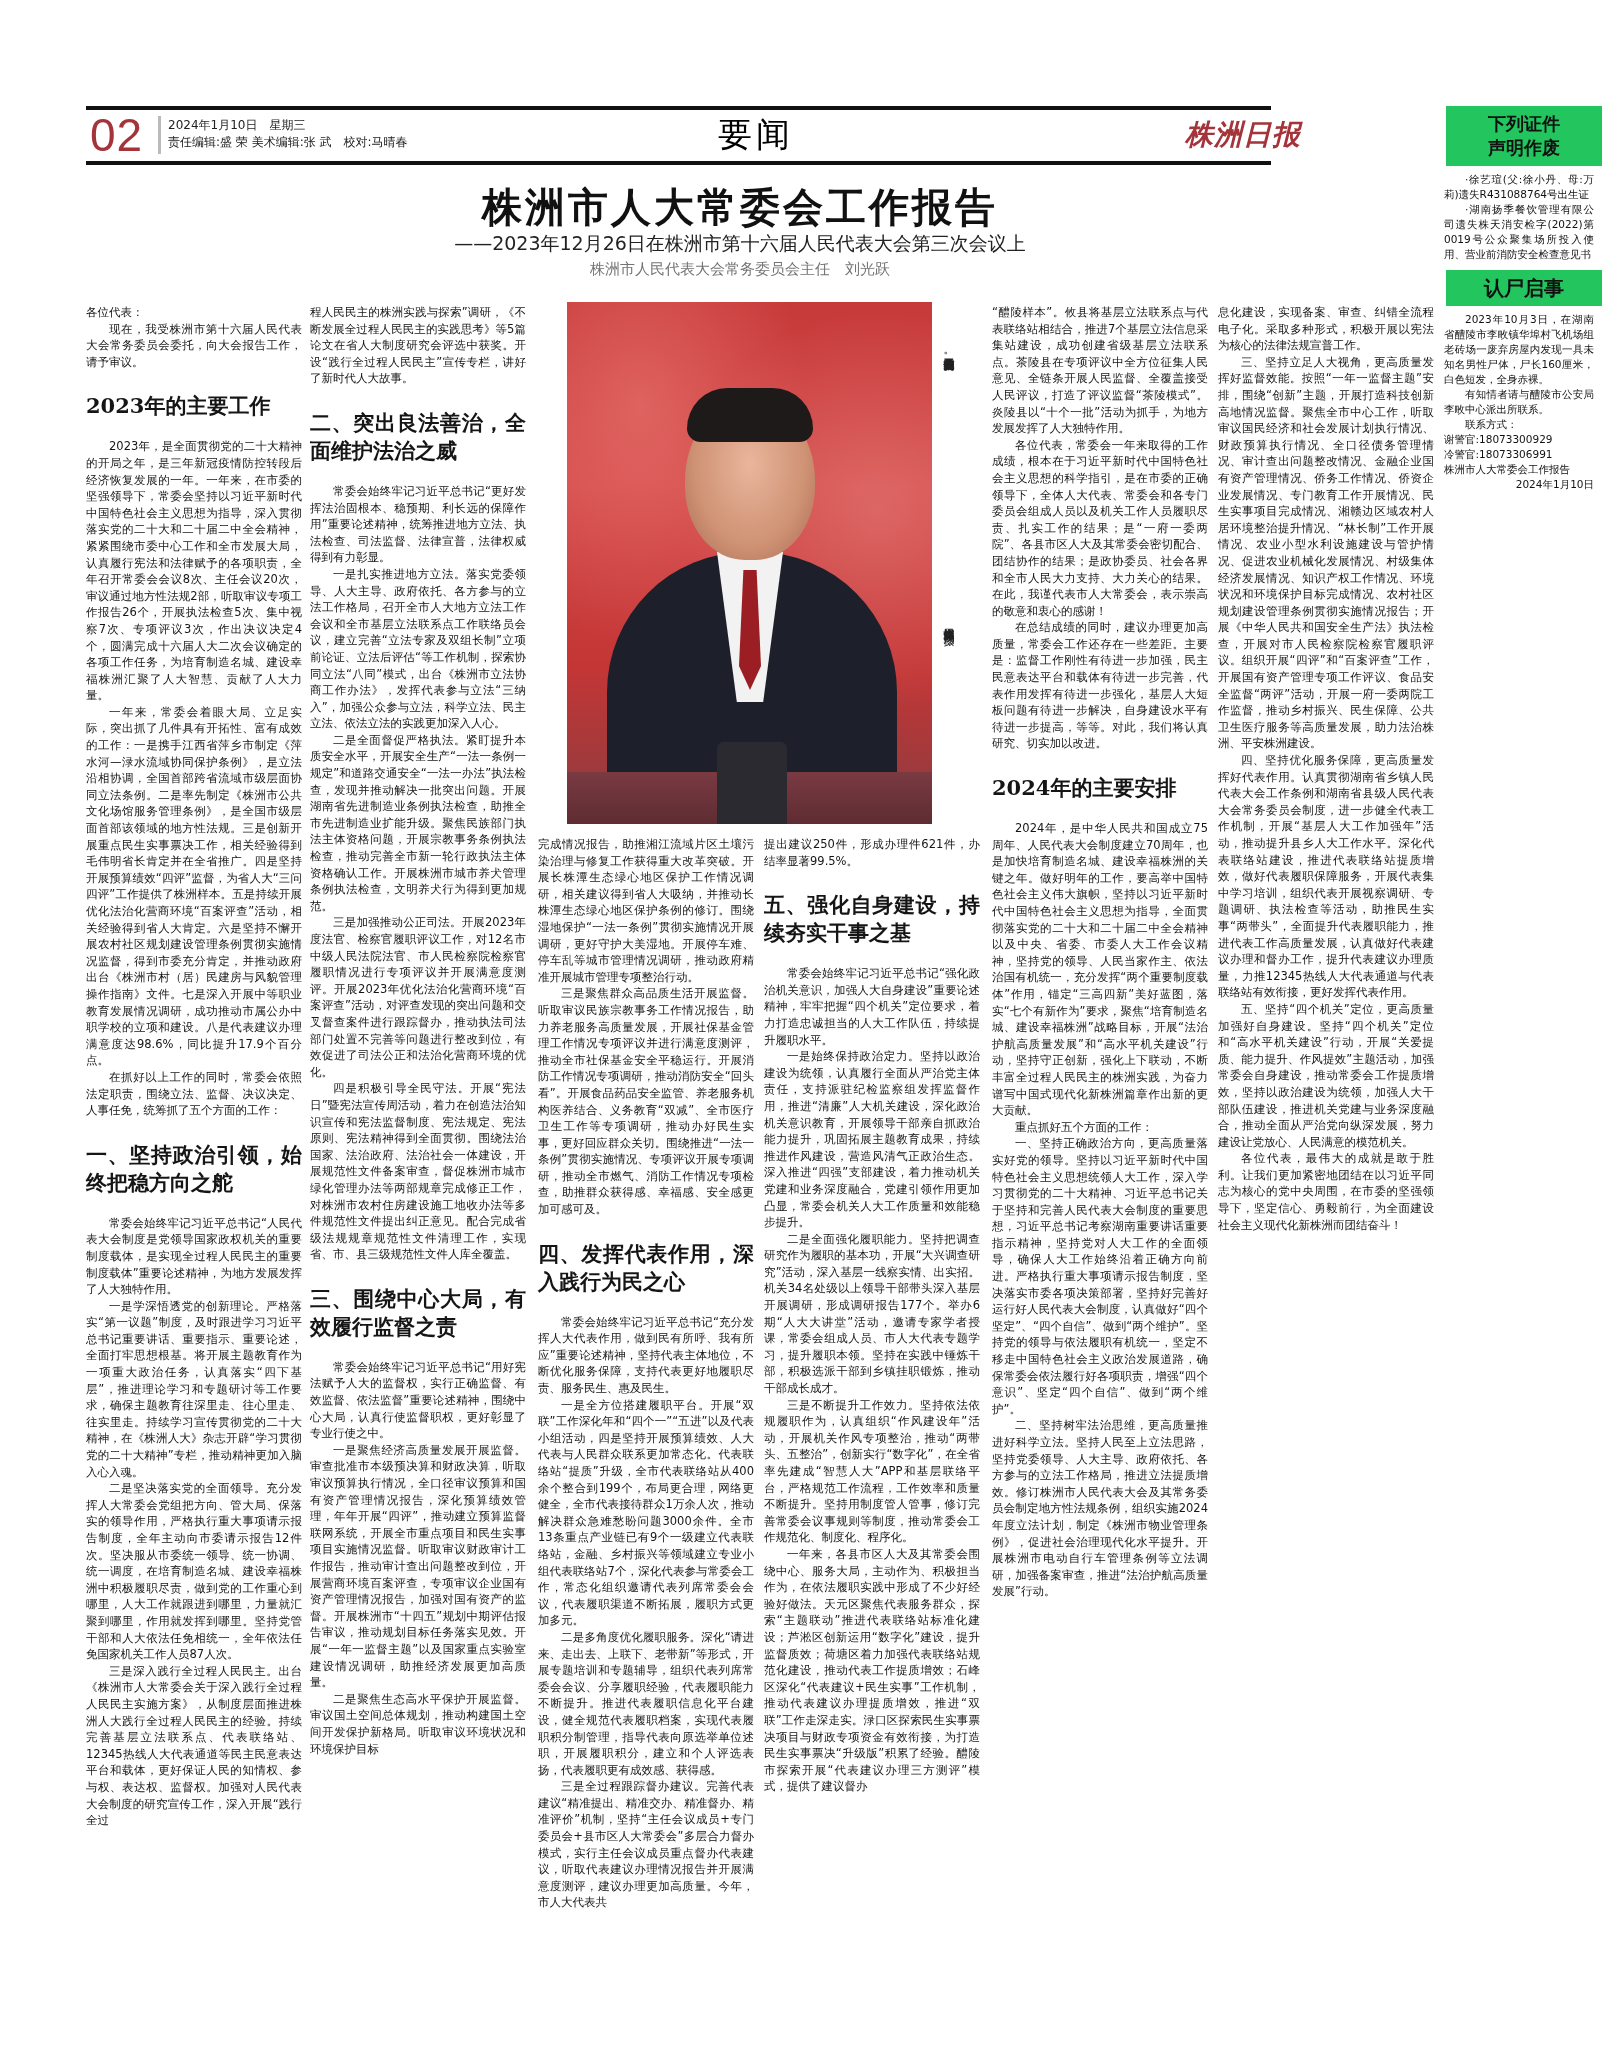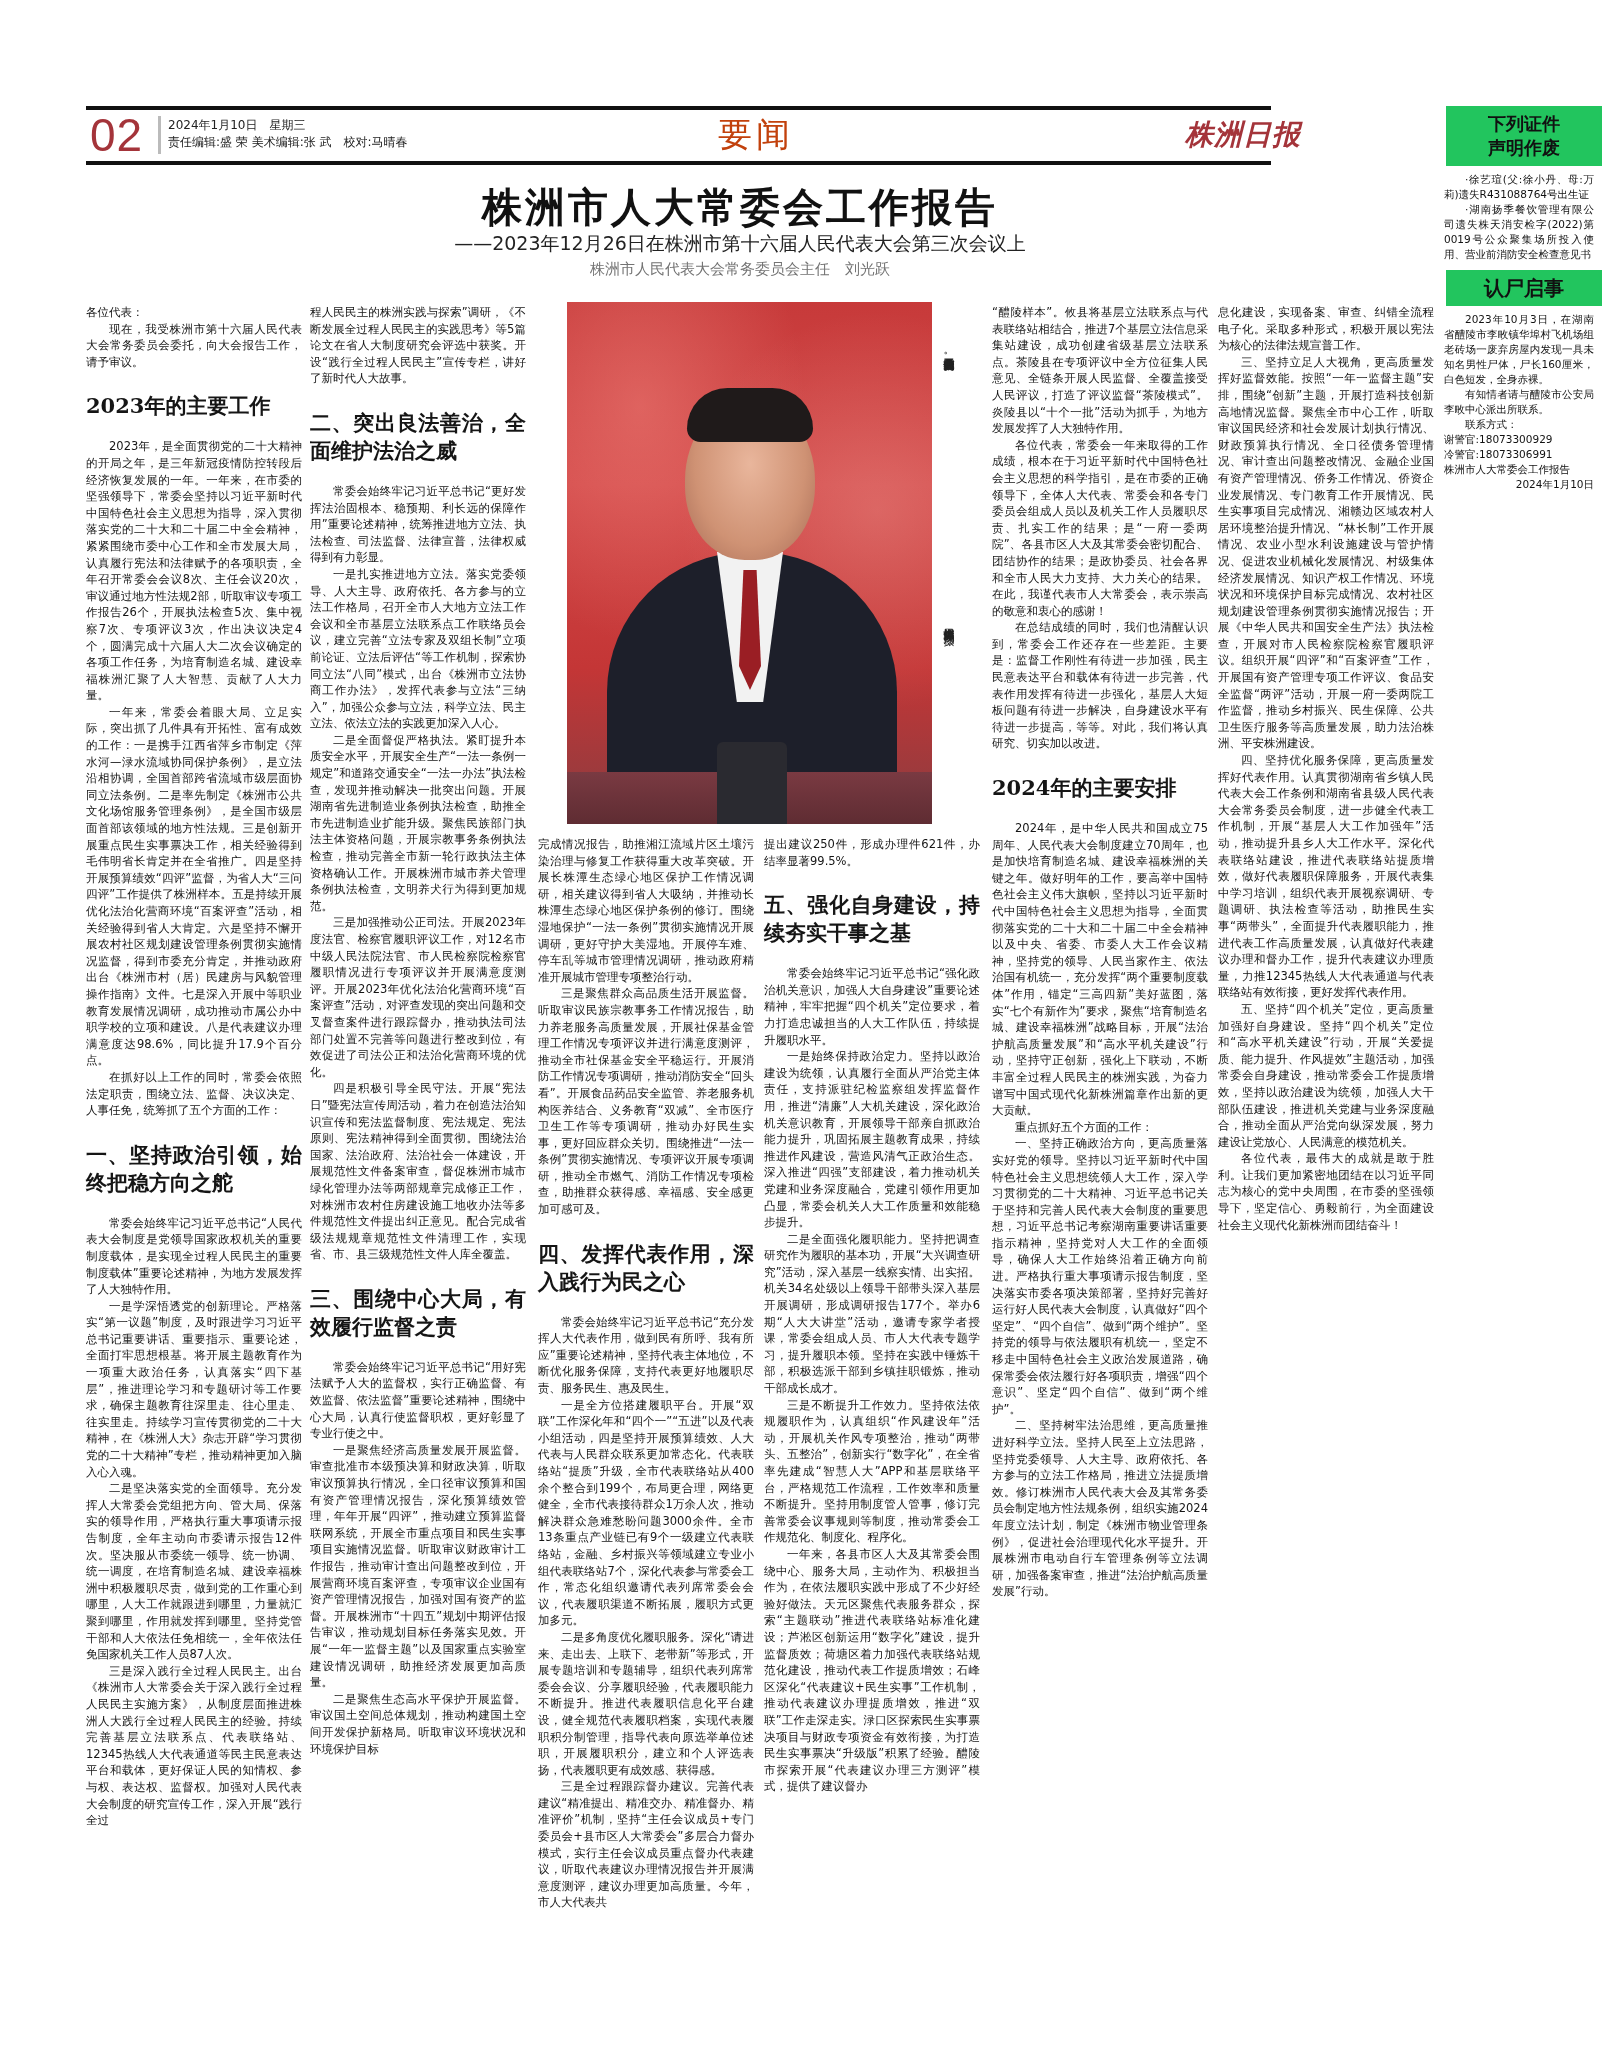--- a/index.html
+++ b/index.html
@@ -2,21 +2,21 @@
 <html><head>
 <meta charset="utf-8">
 <style>
   html, body { margin: 0; padding: 0; background: #fff; }
   body { width: 1616px; height: 2064px; position: relative; overflow: hidden; font-family: "DejaVu Sans", sans-serif; color: #111; }
   .page { position: absolute; left: 0; top: 0; width: 1616px; height: 2064px; }
   .hline { position: absolute; background: #111; height: 4px; left: 86px; width: 1185px; }
   .folio { position: absolute; left: 90px; top: 112px; font-family: "Liberation Sans", sans-serif; font-size: 46px; color: #a4343a; letter-spacing: 1px; line-height: 1; }
   .folio-sep { position: absolute; left: 158px; top: 116px; width: 3px; height: 38px; background: #bbb; }
   .meta { position: absolute; left: 168px; top: 117px; font-size: 12px; line-height: 17px; color: #222; }
-  .section-name { position: absolute; left: 718px; top: 112px; font-size: 34px; color: #c2410c; letter-spacing: 4px; font-family: "DejaVu Serif", serif; text-align: center; }
+  .section-name { position: absolute; left: 718px; top: 112px; font-size: 34px; color: #000000; letter-spacing: 4px; font-family: "DejaVu Serif", serif; text-align: center; }
   .masthead { position: absolute; left: 1185px; top: 116px; font-size: 28px; color: #a4343a; font-style: italic; font-weight: bold; font-family: "DejaVu Serif", serif; letter-spacing: 1px; }
   .title { position: absolute; left: 0; width: 1440px; text-align: center; }
   .main-title { top: 180px; font-size: 40px; font-weight: bold; letter-spacing: 3px; font-family: "DejaVu Sans", sans-serif; left: 20px; width: 1440px; }
   .sub-title { top: 231px; font-size: 19px; color: #222; left: 20px; width: 1440px; }
   .byline { top: 260px; font-size: 15px; color: #737373; left: 20px; width: 1440px; }
   .col { position: absolute; top: 304px; width: 216px; font-size: 11.5px; line-height: 16.6px; text-align: justify; color: #151515; }
   .col p { margin: 0; text-indent: 2em; }
   .col p.noindent { text-indent: 0; }
   .col h2 { font-family: "DejaVu Serif", serif; font-weight: bold; font-size: 21px; line-height: 28px; margin: 22px 0 18px 0; text-align: justify; }
   .photo { position: absolute; left: 567px; top: 302px; width: 365px; height: 522px; overflow: hidden;
@@ -100,21 +100,21 @@
       <h2>五、强化自身建设，持续夯实干事之基</h2>
       <p>常委会始终牢记习近平总书记“强化政治机关意识，加强人大自身建设”重要论述精神，牢牢把握“四个机关”定位要求，着力打造忠诚担当的人大工作队伍，持续提升履职水平。</p>
       <p>一是始终保持政治定力。坚持以政治建设为统领，认真履行全面从严治党主体责任，支持派驻纪检监察组发挥监督作用，推进“清廉”人大机关建设，深化政治机关意识教育，开展领导干部亲自抓政治能力提升，巩固拓展主题教育成果，持续推进作风建设，营造风清气正政治生态。深入推进“四强”支部建设，着力推动机关党建和业务深度融合，党建引领作用更加凸显，常委会机关人大工作质量和效能稳步提升。</p>
       <p>二是全面强化履职能力。坚持把调查研究作为履职的基本功，开展“大兴调查研究”活动，深入基层一线察实情、出实招。机关34名处级以上领导干部带头深入基层开展调研，形成调研报告177个。举办6期“人大大讲堂”活动，邀请专家学者授课，常委会组成人员、市人大代表专题学习，提升履职本领。坚持在实践中锤炼干部，积极选派干部到乡镇挂职锻炼，推动干部成长成才。</p>
       <p>三是不断提升工作效力。坚持依法依规履职作为，认真组织“作风建设年”活动，开展机关作风专项整治，推动“两带头、五整治”，创新实行“数字化”，在全省率先建成“智慧人大”APP和基层联络平台，严格规范工作流程，工作效率和质量不断提升。坚持用制度管人管事，修订完善常委会议事规则等制度，推动常委会工作规范化、制度化、程序化。</p>
       <p>一年来，各县市区人大及其常委会围绕中心、服务大局，主动作为、积极担当作为，在依法履职实践中形成了不少好经验好做法。天元区聚焦代表服务群众，探索“主题联动”推进代表联络站标准化建设；芦淞区创新运用“数字化”建设，提升监督质效；荷塘区着力加强代表联络站规范化建设，推动代表工作提质增效；石峰区深化“代表建议+民生实事”工作机制，推动代表建议办理提质增效，推进“双联”工作走深走实。渌口区探索民生实事票决项目与财政专项资金有效衔接，为打造民生实事票决“升级版”积累了经验。醴陵市探索开展“代表建议办理三方测评”模式，提供了建议督办</p>
     </div>
   <div class="col" id="col4" style="left:992px;">
       <p class="noindent">“醴陵样本”。攸县将基层立法联系点与代表联络站相结合，推进7个基层立法信息采集站建设，成功创建省级基层立法联系点。茶陵县在专项评议中全方位征集人民意见、全链条开展人民监督、全覆盖接受人民评议，打造了评议监督“茶陵模式”。炎陵县以“十个一批”活动为抓手，为地方发展发挥了人大独特作用。</p>
       <p>各位代表，常委会一年来取得的工作成绩，根本在于习近平新时代中国特色社会主义思想的科学指引，是在市委的正确领导下，全体人大代表、常委会和各专门委员会组成人员以及机关工作人员履职尽责、扎实工作的结果；是“一府一委两院”、各县市区人大及其常委会密切配合、团结协作的结果；是政协委员、社会各界和全市人民大力支持、大力关心的结果。在此，我谨代表市人大常委会，表示崇高的敬意和衷心的感谢！</p>
-      <p>在总结成绩的同时，我们也清醒认识到，常委会工作还存在一些差距。主要是：监督工作刚性有待进一步加强，民主民意表达平台和载体有待进一步完善，代表作用发挥有待进一步强化，基层人大短板问题有待进一步解决，自身建设水平有待进一步提高，等等。对此，我们将认真研究、切实加以改进。</p>
+      <p>在总结成绩的同时，建议办理更加高质量，常委会工作还存在一些差距。主要是：监督工作刚性有待进一步加强，民主民意表达平台和载体有待进一步完善，代表作用发挥有待进一步强化，基层人大短板问题有待进一步解决，自身建设水平有待进一步提高，等等。对此，我们将认真研究、切实加以改进。</p>
       <h2>2024年的主要安排</h2>
       <p>2024年，是中华人民共和国成立75周年、人民代表大会制度建立70周年，也是加快培育制造名城、建设幸福株洲的关键之年。做好明年的工作，要高举中国特色社会主义伟大旗帜，坚持以习近平新时代中国特色社会主义思想为指导，全面贯彻落实党的二十大和二十届二中全会精神以及中央、省委、市委人大工作会议精神，坚持党的领导、人民当家作主、依法治国有机统一，充分发挥“两个重要制度载体”作用，锚定“三高四新”美好蓝图，落实“七个有新作为”要求，聚焦“培育制造名城、建设幸福株洲”战略目标，开展“法治护航高质量发展”和“高水平机关建设”行动，坚持守正创新，强化上下联动，不断丰富全过程人民民主的株洲实践，为奋力谱写中国式现代化新株洲篇章作出新的更大贡献。</p>
       <p>重点抓好五个方面的工作：</p>
       <p>一、坚持正确政治方向，更高质量落实好党的领导。坚持以习近平新时代中国特色社会主义思想统领人大工作，深入学习贯彻党的二十大精神、习近平总书记关于坚持和完善人民代表大会制度的重要思想，习近平总书记考察湖南重要讲话重要指示精神，坚持党对人大工作的全面领导，确保人大工作始终沿着正确方向前进。严格执行重大事项请示报告制度，坚决落实市委各项决策部署，坚持好完善好运行好人民代表大会制度，认真做好“四个坚定”、“四个自信”、做到“两个维护”。坚持党的领导与依法履职有机统一，坚定不移走中国特色社会主义政治发展道路，确保常委会依法履行好各项职责，增强“四个意识”、坚定“四个自信”、做到“两个维护”。</p>
       <p>二、坚持树牢法治思维，更高质量推进好科学立法。坚持人民至上立法思路，坚持党委领导、人大主导、政府依托、各方参与的立法工作格局，推进立法提质增效。修订株洲市人民代表大会及其常务委员会制定地方性法规条例，组织实施2024年度立法计划，制定《株洲市物业管理条例》，促进社会治理现代化水平提升。开展株洲市电动自行车管理条例等立法调研，加强备案审查，推进“法治护航高质量发展”行动。</p>
     </div>
   <div class="col" id="col5" style="left:1218px;">
       <p class="noindent">息化建设，实现备案、审查、纠错全流程电子化。采取多种形式，积极开展以宪法为核心的法律法规宣普工作。</p>
       <p>三、坚持立足人大视角，更高质量发挥好监督效能。按照“一年一监督主题”安排，围绕“创新”主题，开展打造科技创新高地情况监督。聚焦全市中心工作，听取审议国民经济和社会发展计划执行情况、财政预算执行情况、全口径债务管理情况、审计查出问题整改情况、金融企业国有资产管理情况、侨务工作情况、侨资企业发展情况、专门教育工作开展情况、民生实事项目完成情况、湘赣边区域农村人居环境整治提升情况、“林长制”工作开展情况、农业小型水利设施建设与管护情况、促进农业机械化发展情况、村级集体经济发展情况、知识产权工作情况、环境状况和环境保护目标完成情况、农村社区规划建设管理条例贯彻实施情况报告；开展《中华人民共和国安全生产法》执法检查，开展对市人民检察院检察官履职评议。组织开展“四评”和“百案评查”工作，开展国有资产管理专项工作评议、食品安全监督“两评”活动，开展一府一委两院工作监督，推动乡村振兴、民生保障、公共卫生医疗服务等高质量发展，助力法治株洲、平安株洲建设。</p>
       <p>四、坚持优化服务保障，更高质量发挥好代表作用。认真贯彻湖南省乡镇人民代表大会工作条例和湖南省县级人民代表大会常务委员会制度，进一步健全代表工作机制，开展“基层人大工作加强年”活动，推动提升县乡人大工作水平。深化代表联络站建设，推进代表联络站提质增效，做好代表履职保障服务，开展代表集中学习培训，组织代表开展视察调研、专题调研、执法检查等活动，助推民生实事“两带头”，全面提升代表履职能力，推进代表工作高质量发展，认真做好代表建议办理和督办工作，提升代表建议办理质量，力推12345热线人大代表通道与代表联络站有效衔接，更好发挥代表作用。</p>

